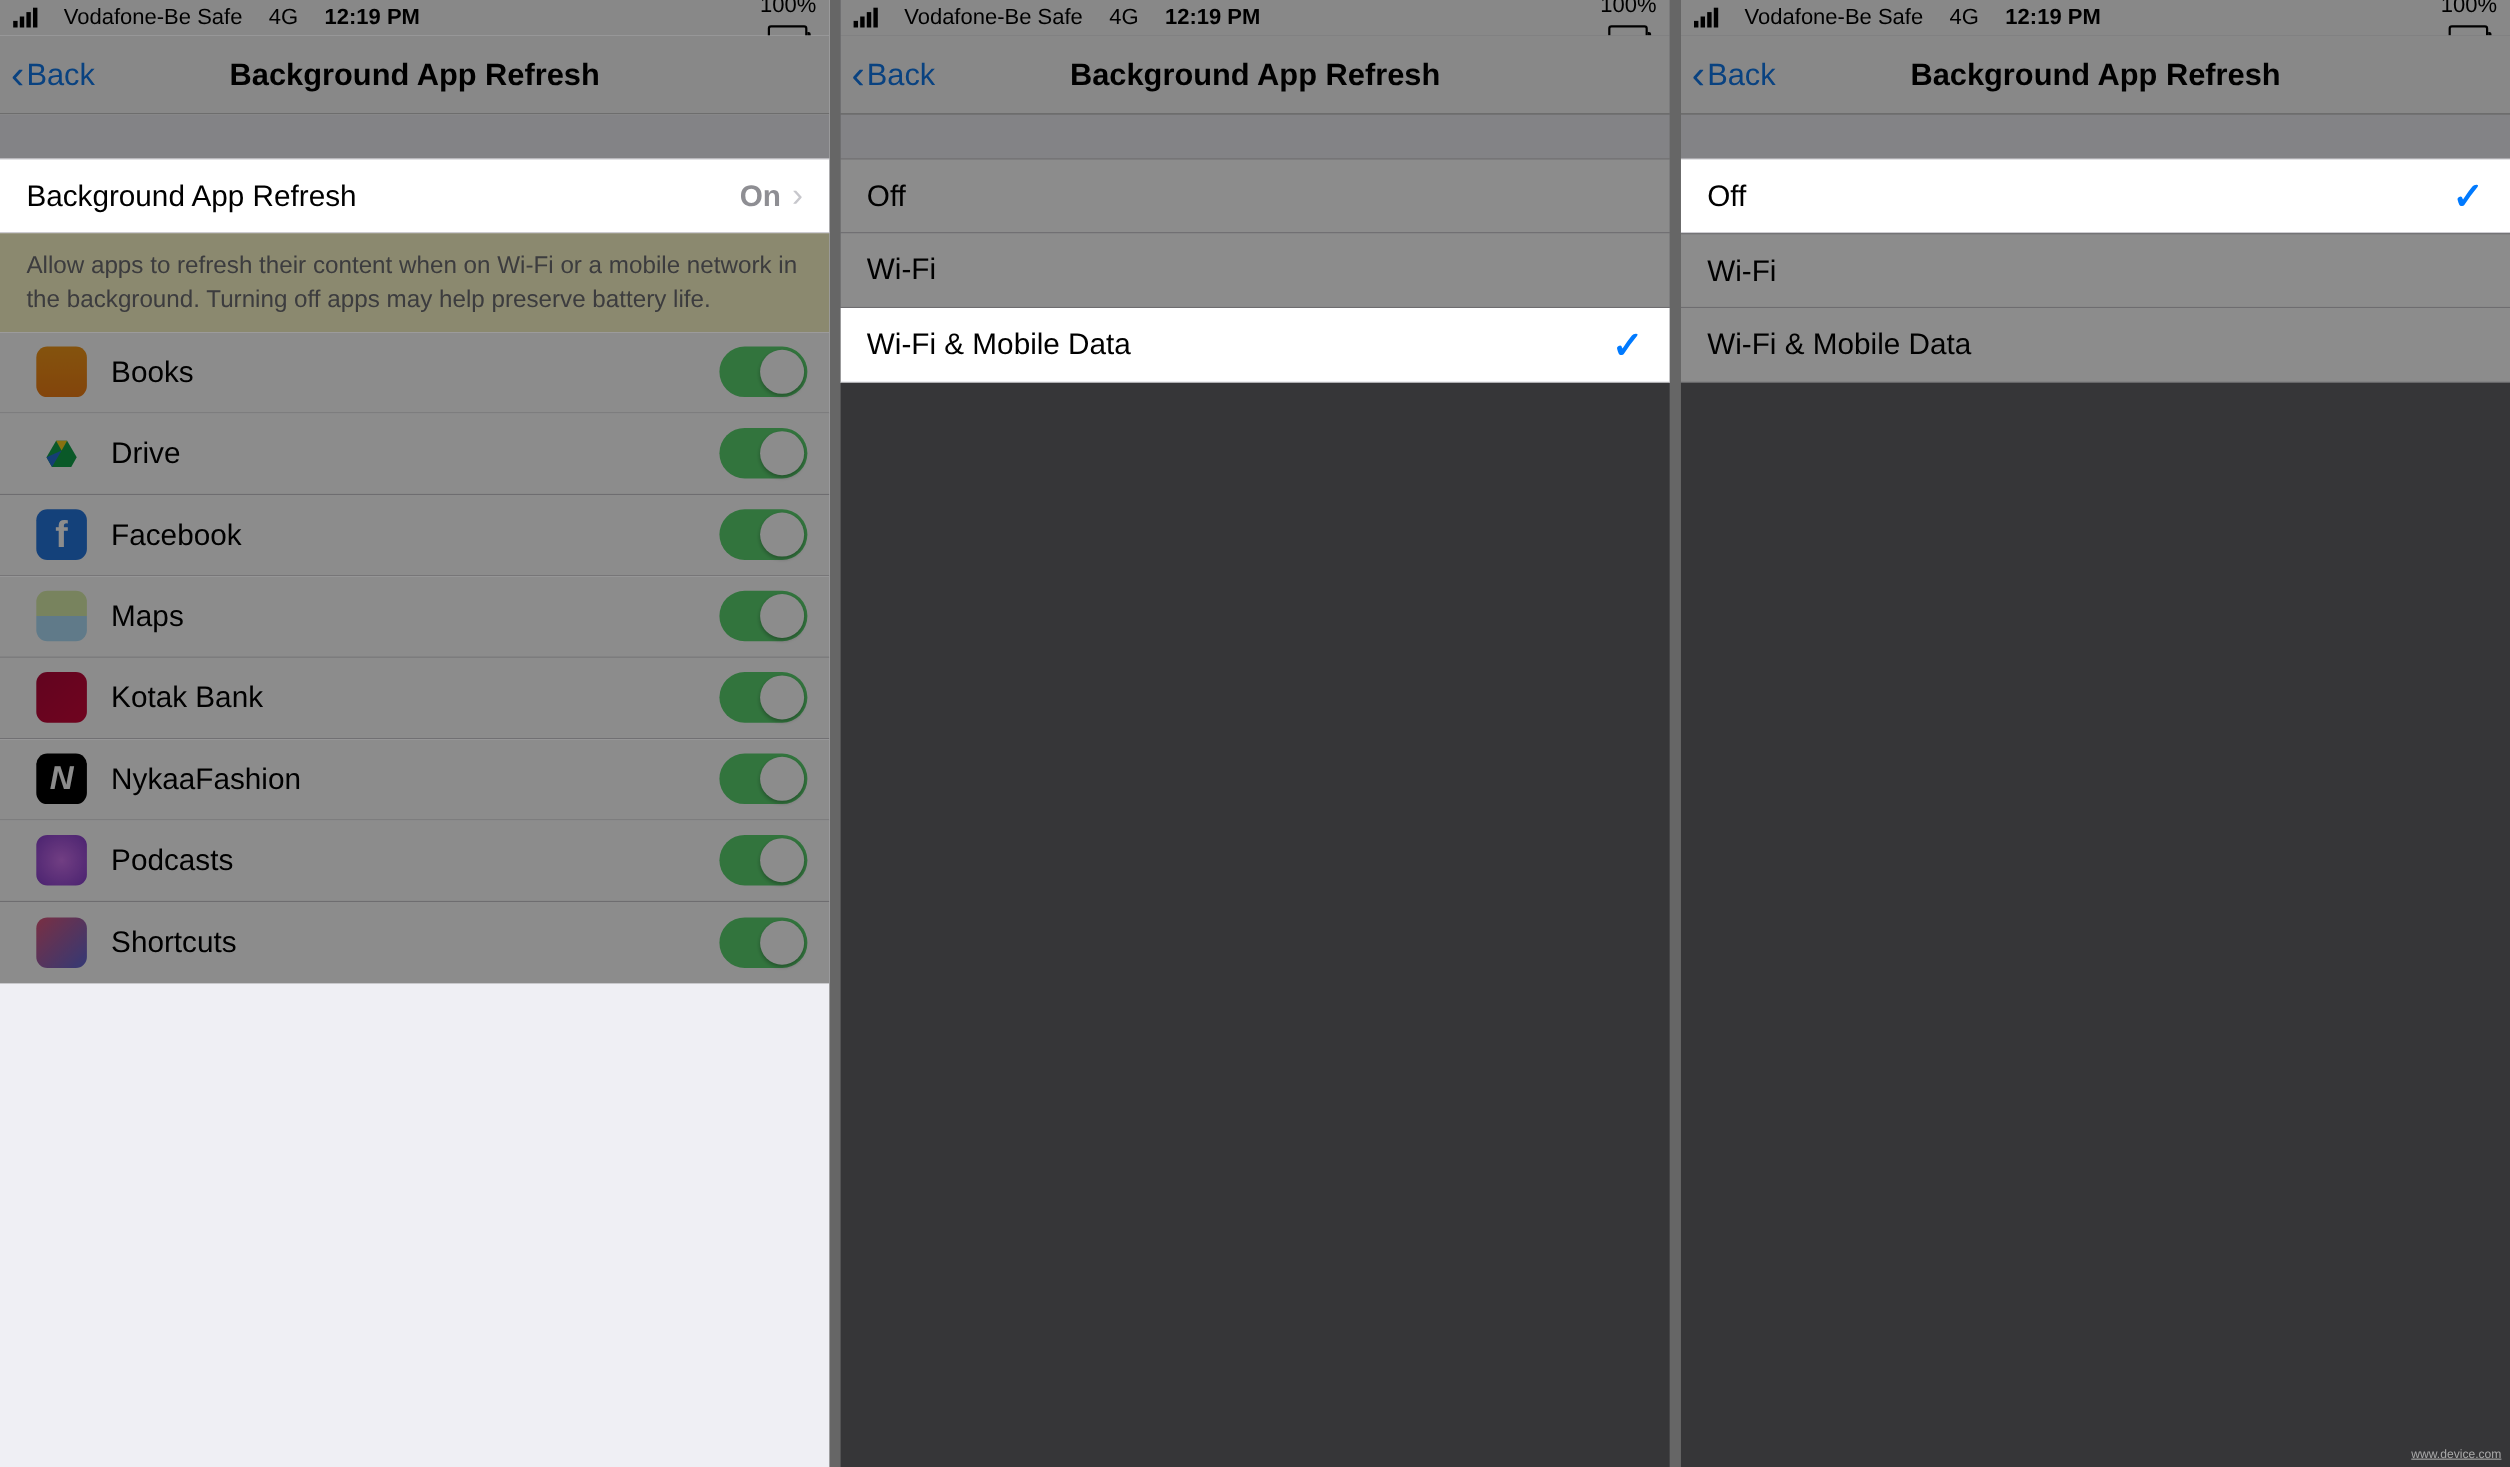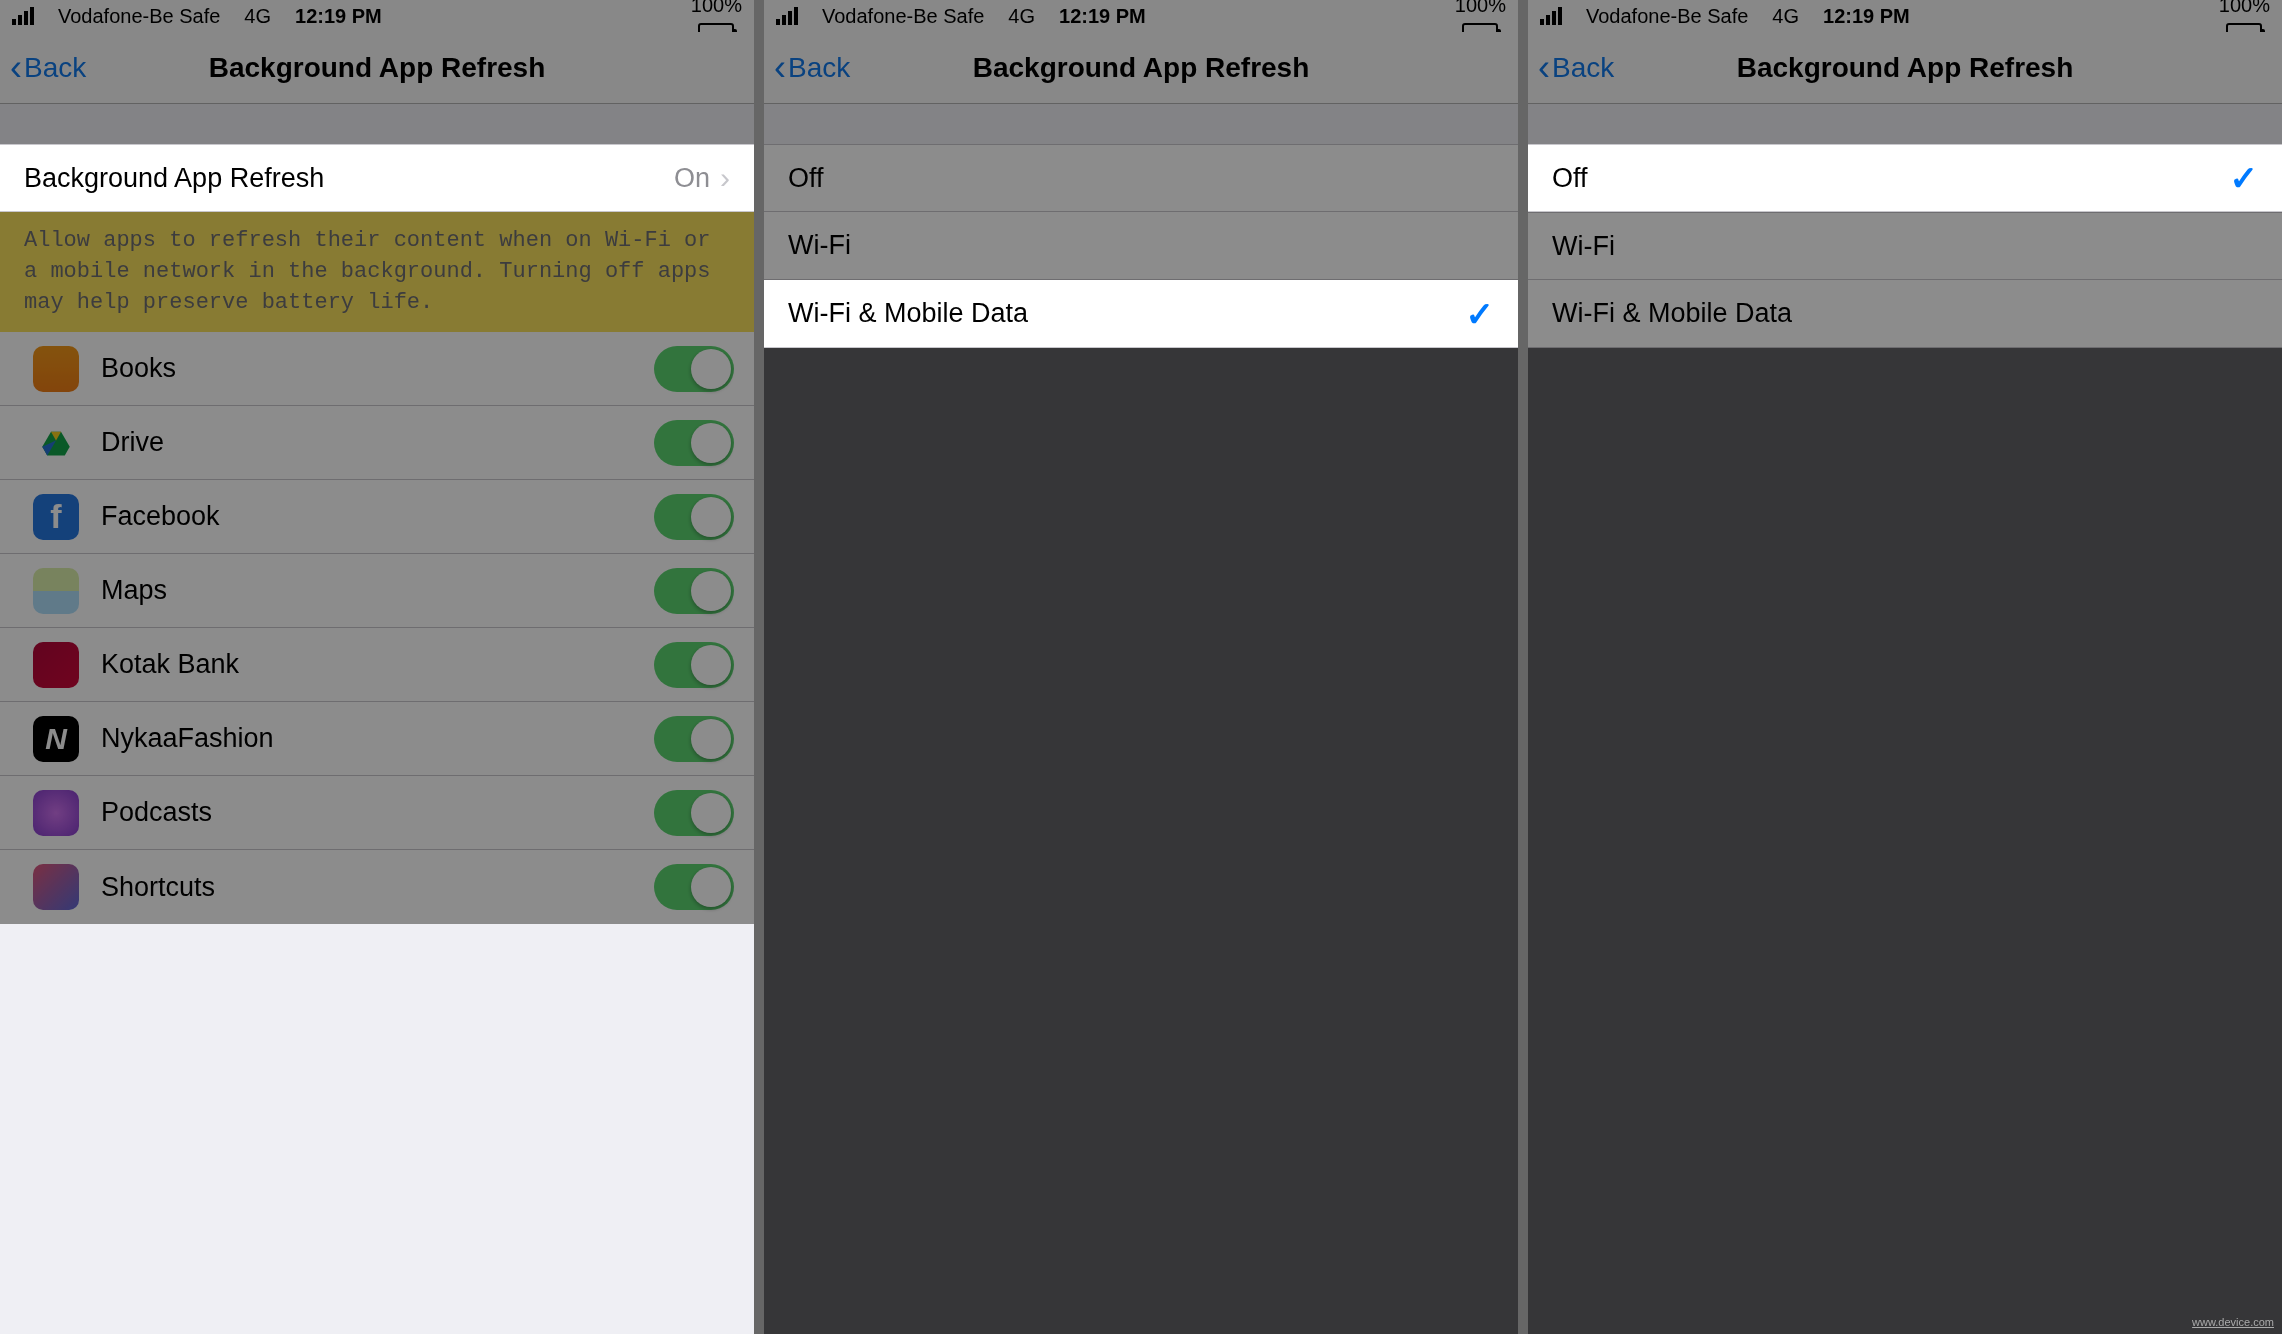--- a/index.html
+++ b/index.html
@@ -86,31 +86,30 @@
   background: #fff;
   min-height: 68px;
   display: flex;
   align-items: center;
   padding: 0 24px;
   font-size: 27px;
   color: #000;
   border-bottom: 1px solid #c8c7cc;
 }
 .cell:first-of-type { border-top: 1px solid #c8c7cc; }
-.cell .value { margin-left: auto; color: #8e8e93; font-size: 27px; }
+.cell .value { margin-left: auto; color: #8e8e93; font-size: 27px; font-weight: bold; }
 .cell .chev-right { color: #c7c7cc; font-size: 30px; margin-left: 10px; }
 .cell .check { margin-left: auto; color: #007aff; font-size: 34px; font-weight: 600; }
 
 .footer-text {
   padding: 14px 24px;
   font-size: 22px;
   color: #6d6d72;
   line-height: 1.4;
-  background: #fde047;
-  font-family: Liberation Mono, monospace;
+  background: #fef9c3;
 }
 
 .app-row {
   background: #fff;
   height: 74px;
   display: flex;
   align-items: center;
   padding: 0 20px 0 33px;
   font-size: 27px;
   color: #000;

